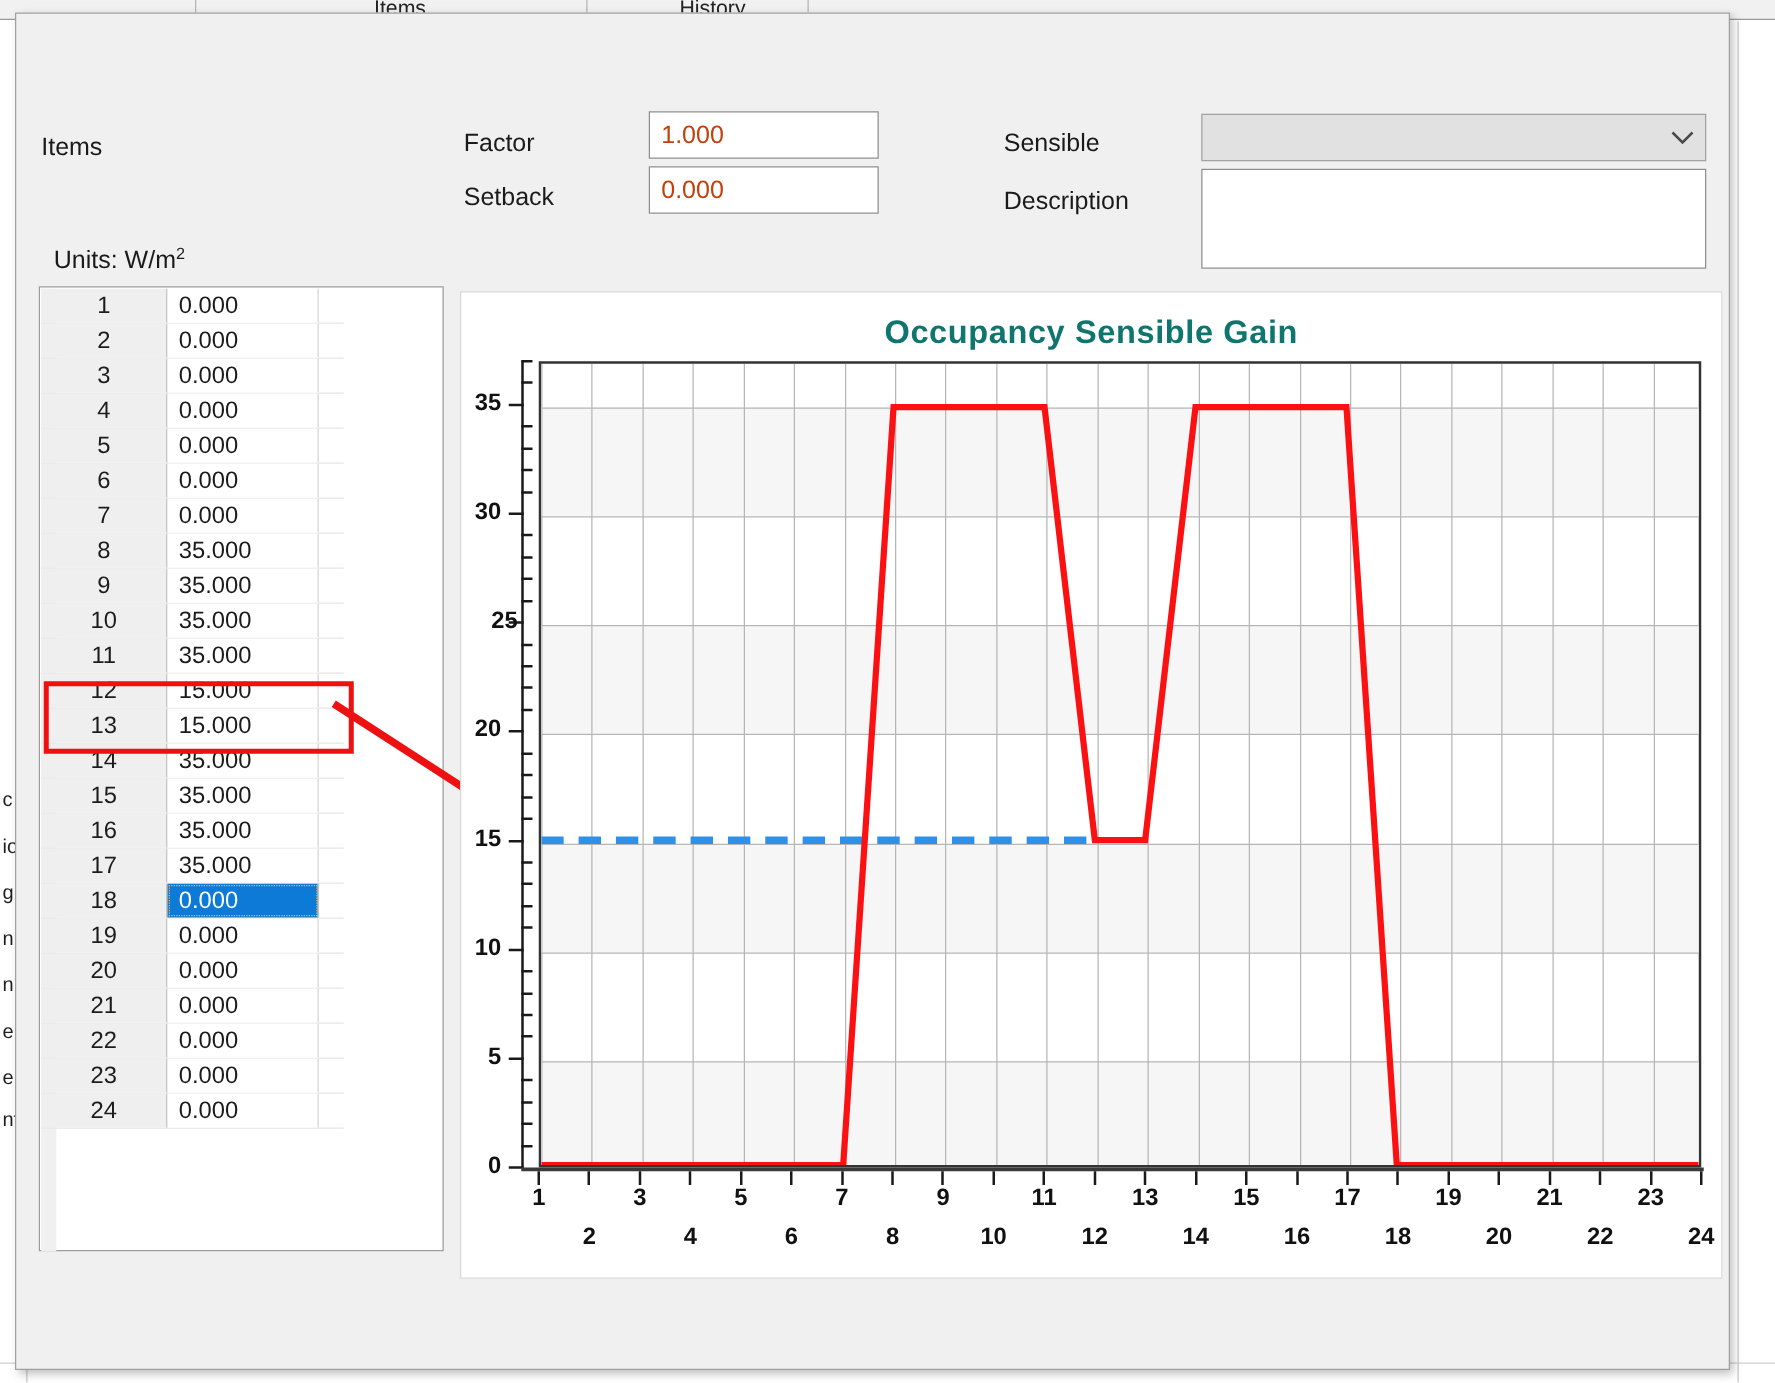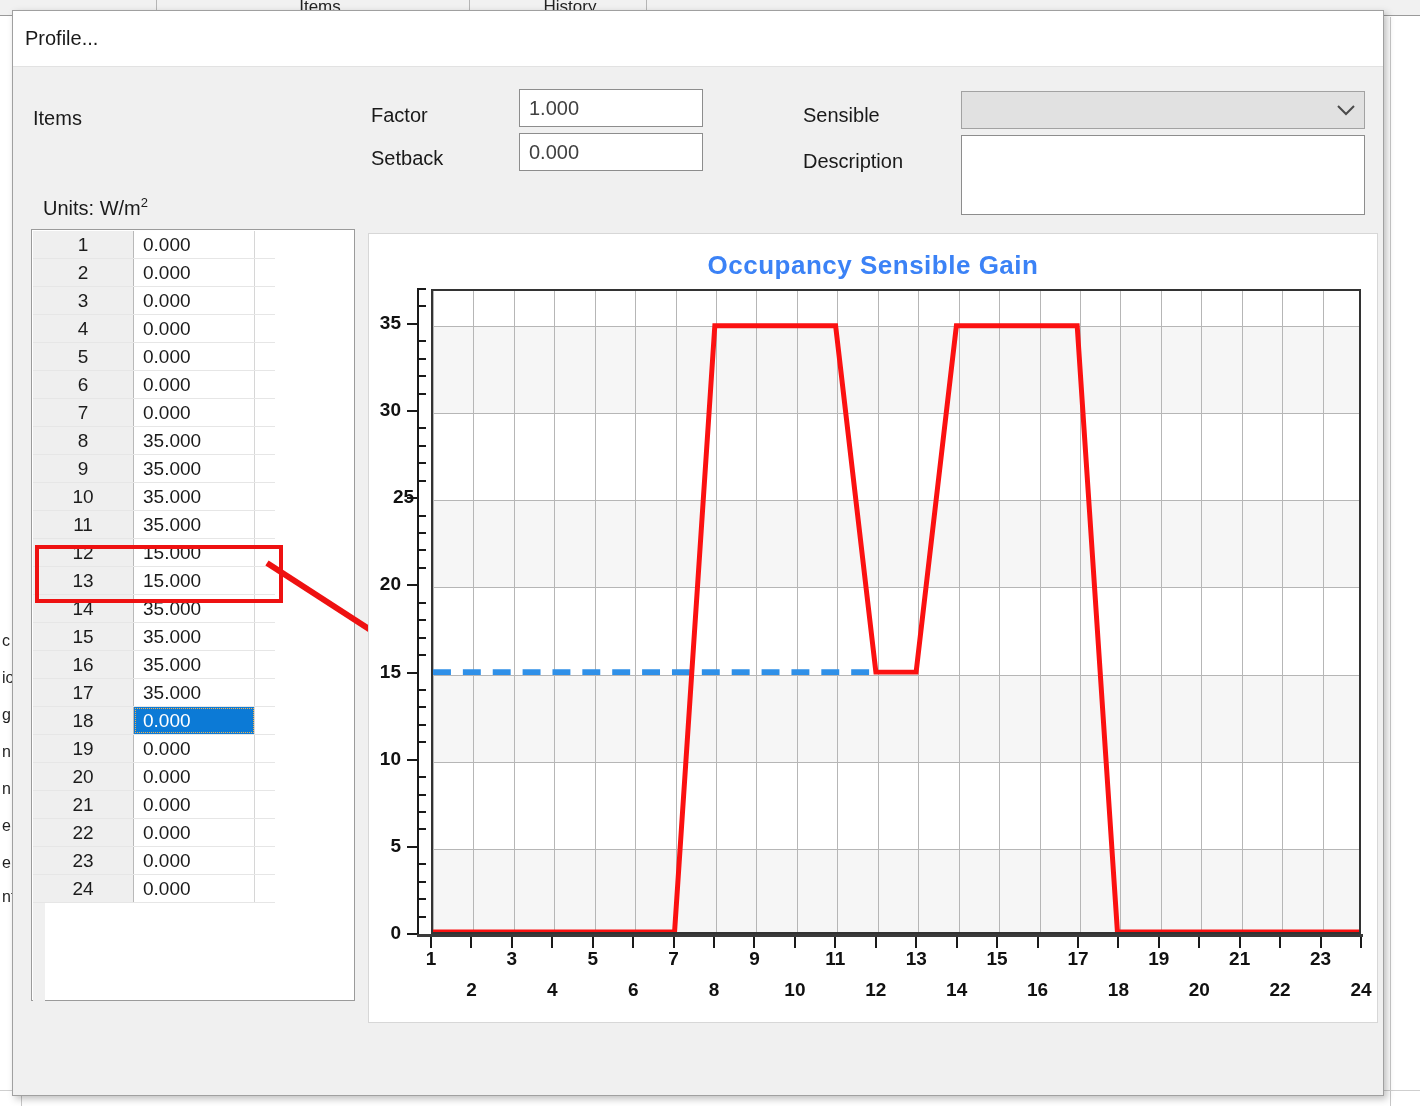--- a/index.html
+++ b/index.html
@@ -72,21 +72,21 @@
   .combo .combo-value {
     flex: 1; padding-left: 10px; font-size: 20px; color: #1c1c1c;
   }
   .combo .chev {
     width: 36px; display: flex; align-items: center; justify-content: center;
   }
   .chev svg { display: block; }
   .textbox {
     position: absolute; background: #ffffff;
     border: 1px solid #8d8d8d;
-    font-size: 20px; color: #404040;
+    font-size: 20px; color: #c2410c;
     padding-left: 9px;
     display: flex; align-items: center;
   }
   .textarea-box {
     position: absolute; background: #ffffff;
     border: 1px solid #8d8d8d;
     font-size: 20px; color: #1a1a1a;
     padding: 6px 9px;
   }
   #units-label {
@@ -148,21 +148,21 @@
   
   #chart-panel {
     position: absolute; left: 355px; top: 222px;
     width: 1010px; height: 790px;
     background: #ffffff;
     border: 1px solid #d7d7d7;
   }
   #chart-title {
     position: absolute; left: 0; top: 16px; width: 100%;
     text-align: center;
-    font-size: 26px; font-weight: bold; color: #3b82f6;
+    font-size: 26px; font-weight: bold; color: #0f766e;
     letter-spacing: 0.5px;
   }
   #plot {
     position: absolute;
     left: 62px; top: 55px;
     width: 930px; height: 645px;
     background: #ffffff;
     border: 2px solid #333333;
     overflow: hidden;
   }
@@ -235,23 +235,20 @@
   <div class="bg-side-text" style="top:706px;">g</div>
   <div class="bg-side-text" style="top:743px;">n</div>
   <div class="bg-side-text" style="top:780px;">n</div>
   <div class="bg-side-text" style="top:817px;">e</div>
   <div class="bg-side-text" style="top:854px;">e</div>
   <div class="bg-side-text" style="top:888px;">nt</div>
 </div>
 
 <div id="dialog">
 
-  <div id="dialog-titlebar">
-    <div id="dialog-title">Profile...</div>
-  </div>
 
   <div class="form-label" style="left:20px; top:96px;">Items</div>
 
   <div class="form-label" style="left:358px; top:93px;">Factor</div>
   <div class="textbox" style="left:506px; top:78px; width:184px; height:38px;">1.000</div>
 
   <div class="form-label" style="left:358px; top:136px;">Setback</div>
   <div class="textbox" style="left:506px; top:122px; width:184px; height:38px;">0.000</div>
 
   <div class="form-label" style="left:790px; top:93px;">Sensible</div>

